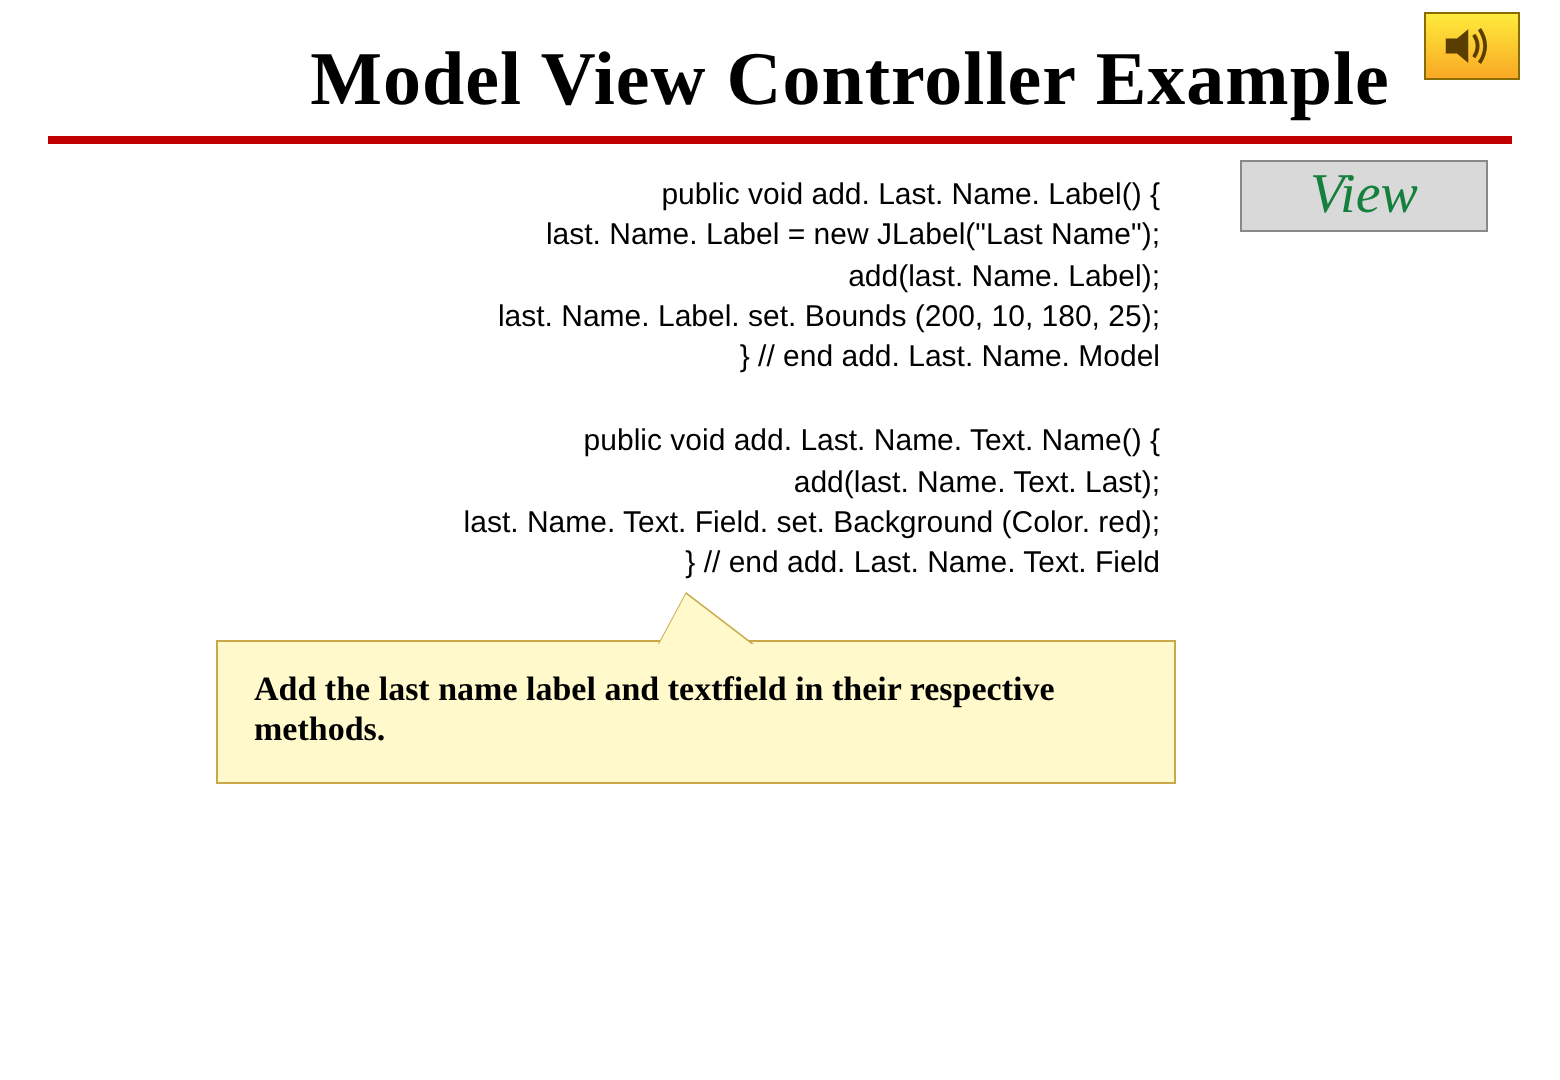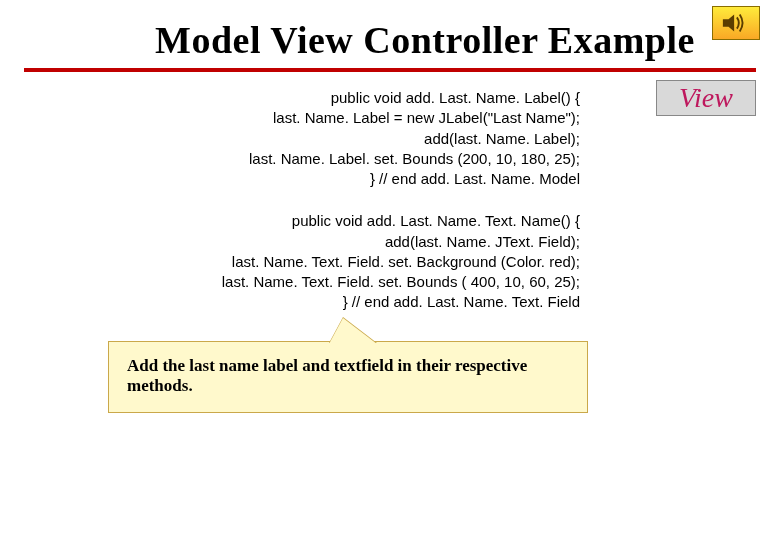--- a/index.html
+++ b/index.html
@@ -37,31 +37,31 @@
     background: #c00000;
     margin: 0 24px 0 24px;
   }
   .content {
     position: relative;
     padding: 16px 0 0 60px;
   }
   .view-badge {
     position: absolute;
     top: 8px;
-    right: 24px;
-    width: 100px;
+    right: 36px;
+    width: 124px;
     height: 36px;
     background: #d9d9d9;
     border: 1px solid #888;
     display: flex;
     align-items: center;
     justify-content: center;
     font-size: 28px;
     font-style: italic;
-    color: #be185d;
+    color: #15803d;
     font-family: "Times New Roman", Times, serif;
   }
   .code-block {
     font-family: Verdana, Geneva, sans-serif;
     font-size: 15px;
     line-height: 1.35;
     color: #000;
     margin-bottom: 22px;
     width: 520px;
     text-align: right;
@@ -112,23 +112,22 @@
   <div class="code-block">
     <div class="code-line">public void add. Last. Name. Label() {</div>
     <div class="code-line indent">last. Name. Label = new JLabel("Last Name");</div>
     <div class="code-line indent">add(last. Name. Label);</div>
     <div class="code-line indent">last. Name. Label. set. Bounds (200, 10, 180, 25);</div>
     <div class="code-line">} // end add. Last. Name. Model</div>
   </div>
 
   <div class="code-block">
     <div class="code-line">public void add. Last. Name. Text. Name() {</div>
-    <div class="code-line indent">add(last. Name. JText. Field);</div>
+    <div class="code-line indent">add(last. Name. Text. Last);</div>
     <div class="code-line indent">last. Name. Text. Field. set. Background (Color. red);</div>
-    <div class="code-line indent">last. Name. Text. Field. set. Bounds ( 400, 10, 60, 25);</div>
     <div class="code-line">} // end add. Last. Name. Text. Field</div>
   </div>
 
   <div class="callout">
     <div class="callout-tail"></div>
     <span>Add the last name label and textfield in their respective methods.</span>
   </div>
 </div>
 
 </body></html>

